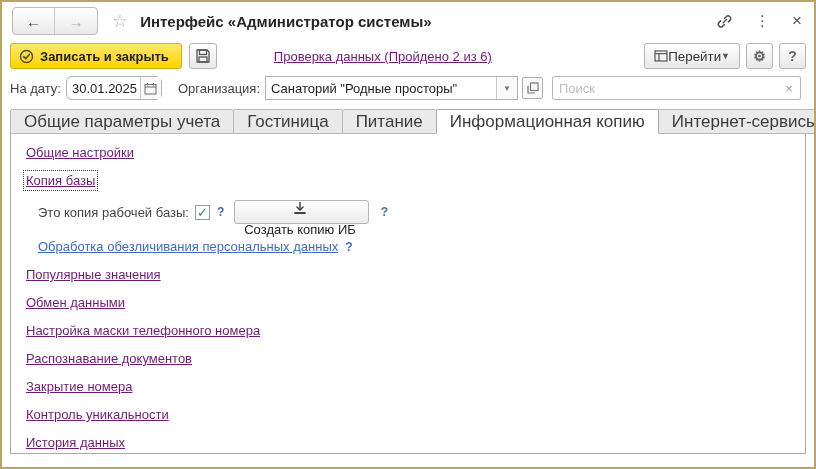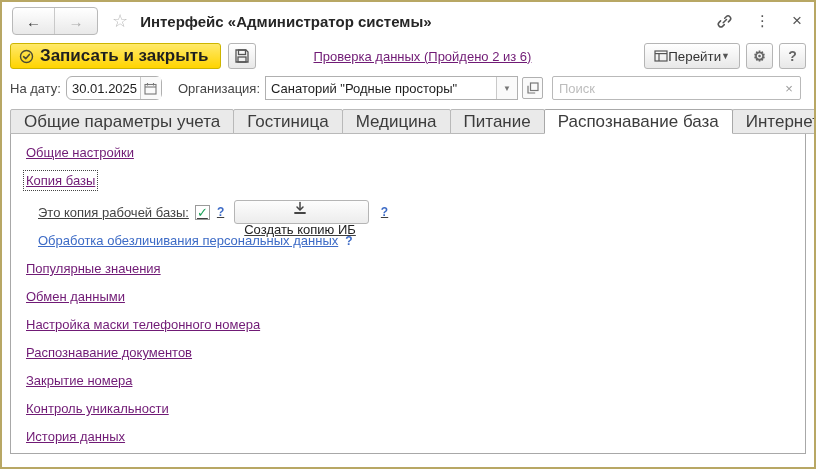--- a/index.html
+++ b/index.html
@@ -25,21 +25,21 @@
   .tspacer { flex:1; }
   .titleicon { margin-left:22px; color:#555; display:flex; align-items:center; cursor:pointer; }
   .dots { font-size:15px; letter-spacing:0; color:#555; }
   .closex { font-size:17px; color:#555; }
 
   
   .toolbar { height:32px; display:flex; align-items:center; padding:0 8px; flex:0 0 auto; }
   .btn-primary {
     height:26px; display:flex; align-items:center; gap:6px; padding:0 12px 0 8px;
     background:linear-gradient(#ffe96b,#ffd400); border:1px solid #cdb500; border-radius:3px;
-    font-weight:bold; color:#1f1f1f; font-size:17px; cursor:pointer;
+    font-weight:bold; color:#1f1f1f; font-size:13px; cursor:pointer;
   }
   .btn-icon {
     height:26px; width:28px; margin-left:7px; display:flex; align-items:center; justify-content:center;
     background:linear-gradient(#ffffff,#e8e8e8); border:1px solid #b5b5b5; border-radius:3px; cursor:pointer;
   }
   .link-green { color:#701a75; text-decoration:underline; cursor:pointer; }
   .check-link { margin-left:57px; }
   .toolbar .tspacer { flex:1; }
   .btn-goto {
     height:26px; display:flex; align-items:center; padding:0 9px;
@@ -71,21 +71,21 @@
   .tab {
     height:25px; line-height:23px; padding:0 13px; margin-right:-1px;
     background:#eaeaea; border:1px solid #b9b9b9; border-radius:2px 2px 0 0;
     color:#3c3c3c; cursor:pointer; white-space:nowrap; font-size:17px;
   }
   .tab.active { background:#fff; border-color:#a8a8a8; border-bottom:1px solid #fff; z-index:3; position:relative; }
 
   
   .panel { flex:1; margin:0 8px 13px; border:1px solid #a8a8a8; background:#fff; padding:9px 15px; overflow:hidden; }
   .row { display:flex; align-items:center; height:19px; margin-bottom:9px; }
-  .row.tall { height:26px; margin-bottom:6px;text-decoration:underline; }
+  .row.tall { height:26px; margin-bottom:12px; }
   .indent { margin-left:12px; }
   .focus-outline { outline:1px dotted #444; outline-offset:2px; }
   .lbl { color:#444; }
   .checkbox { width:15px; height:15px; border:1px solid #9a9a9a; background:#fff; margin-left:6px; display:flex; align-items:center; justify-content:center; color:#1ba158; font-size:13px; font-weight:bold; cursor:pointer; }
   .qmark { color:#3d6bc6; font-size:12px; font-weight:bold; margin-left:7px; cursor:pointer; }
   .btn-create {
     height:24px; display:flex; align-items:center; gap:7px; padding:0 12px 0 9px; margin-left:10px;
     background:linear-gradient(#fdfdfd,#ececec); border:1px solid #b5b5b5; border-radius:3px; color:#222; cursor:pointer; font-size:13px;flex-direction:column;
   }
   .link-blue { color:#3d6bc6; text-decoration:underline; cursor:pointer; }
@@ -178,23 +178,22 @@
     </span>
     <div class="search-wrap">
       <input type="text" placeholder="Поиск" style="">
       <span class="clearx">×</span>
     </div>
   </div>
 
   <div class="tabbar">
     <div class="tab">Общие параметры учета</div>
     <div class="tab">Гостиница</div>
-    <div class="tab">Медицина</div>
     <div class="tab">Питание</div>
-    <div class="tab active">Распознавание база</div>
+    <div class="tab active">Информационная копию</div>
     <div class="tab">Интернет-сервисы</div>
     <div class="tab">Пользователи</div>
   </div>
 
   <div class="panel">
 
     <div class="row">
       <span class="link-green">Общие настройки</span>
     </div>
 

